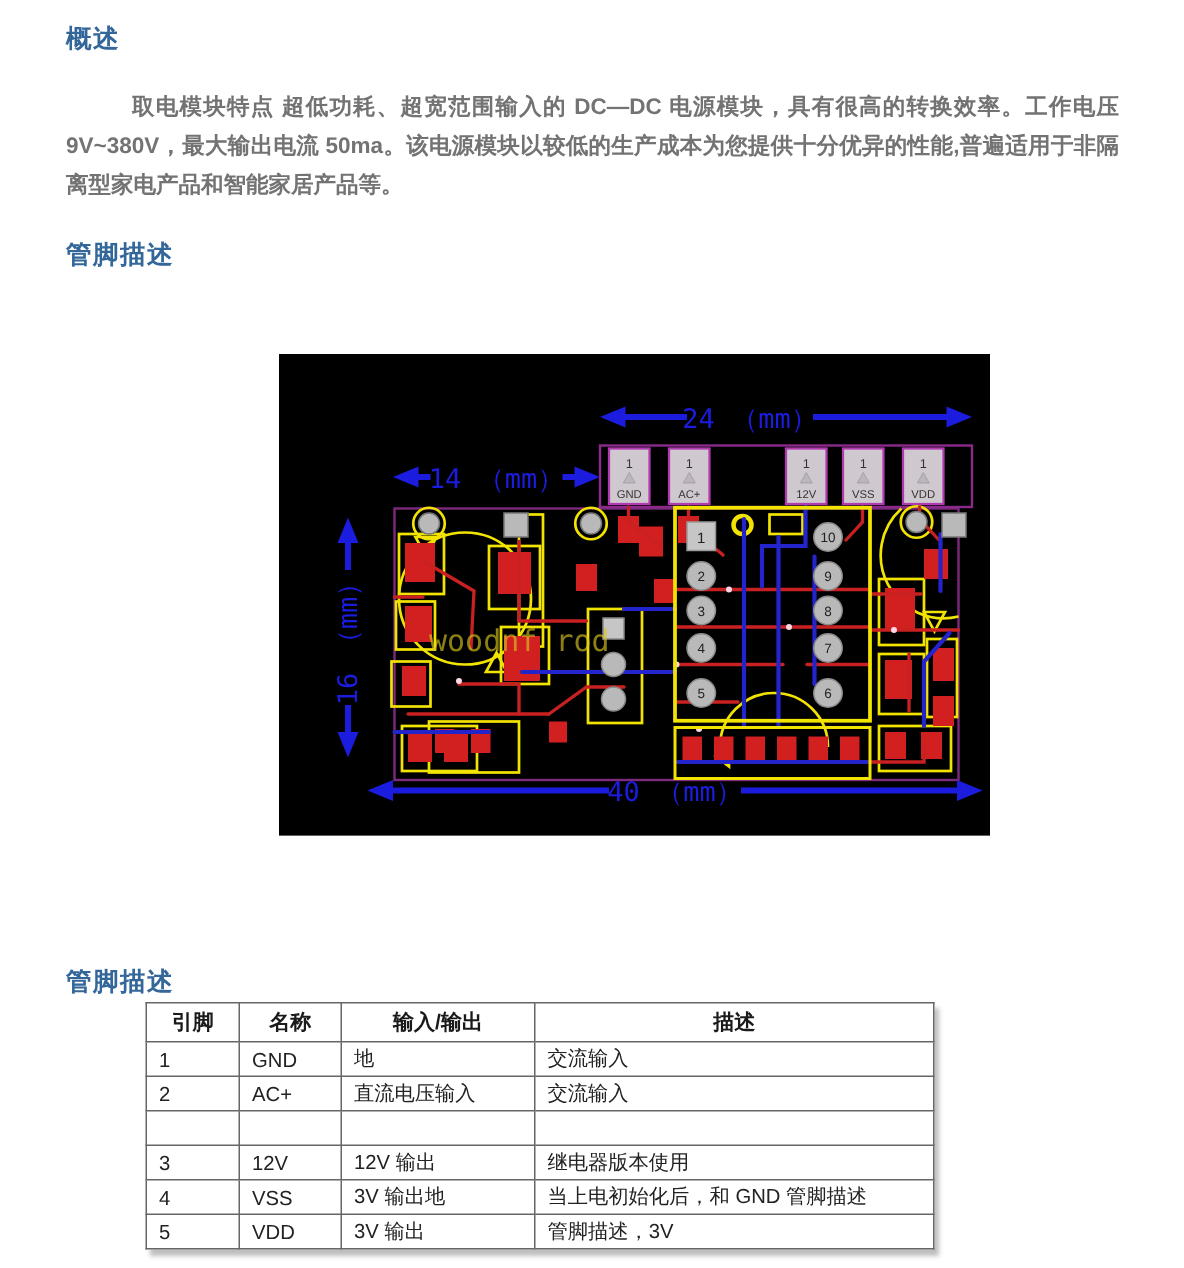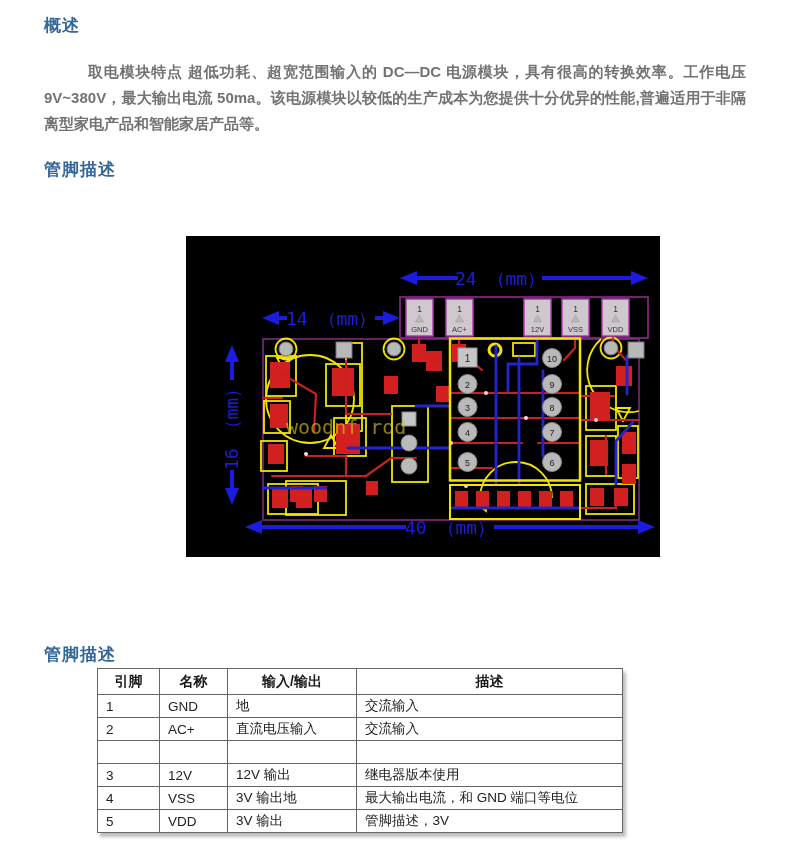--- a/index.html
+++ b/index.html
@@ -289,21 +289,21 @@
       <tr>
         <td>3</td>
         <td>12V</td>
         <td>12V 输出</td>
         <td>继电器版本使用</td>
       </tr>
       <tr>
         <td>4</td>
         <td>VSS</td>
         <td>3V 输出地</td>
-        <td>最大输出电流，和 GND 端口等电位</td>
+        <td>当上电初始化后，和 GND 管脚描述</td>
       </tr>
       <tr>
         <td>5</td>
         <td>VDD</td>
         <td>3V 输出</td>
         <td>管脚描述，3V</td>
       </tr>
     </tbody>
   </table>
 

